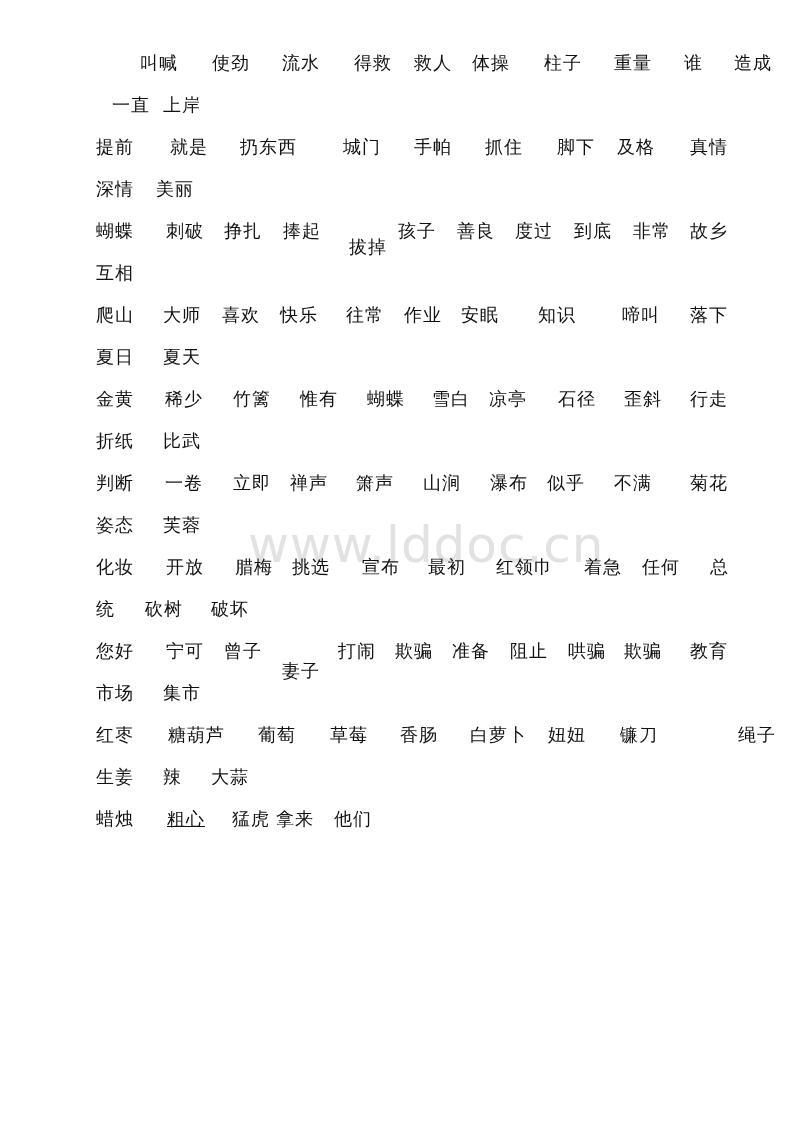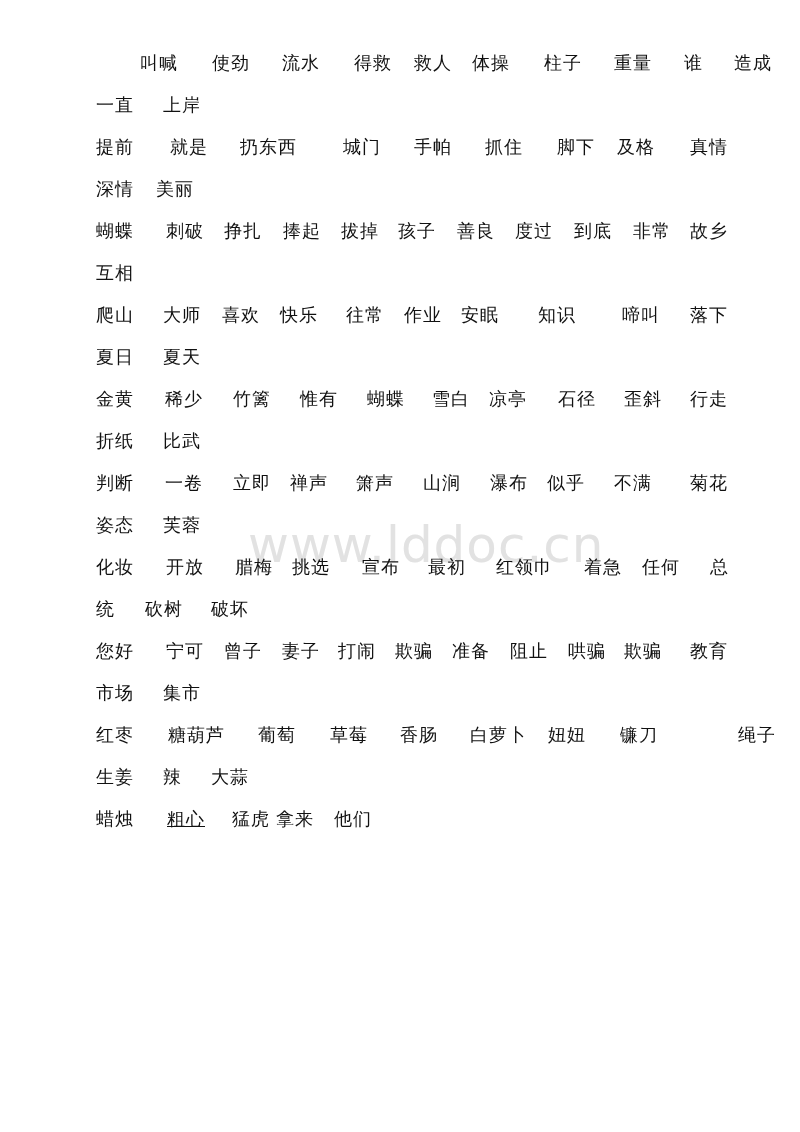--- a/index.html
+++ b/index.html
@@ -24,21 +24,21 @@
         <span class="w" style="left: 238px;">流水</span>
         <span class="w" style="left: 310px;">得救</span>
         <span class="w" style="left: 370px;">救人</span>
         <span class="w" style="left: 428px;">体操</span>
         <span class="w" style="left: 500px;">柱子</span>
         <span class="w" style="left: 570px;">重量</span>
         <span class="w" style="left: 640px;">谁</span>
         <span class="w" style="left: 690px;">造成</span>
       </div>
       <div class="line" style="top: 90px;">
-        <span class="w" style="left: 96px;">一直</span>
+        <span class="w" style="left: 112px;">一直</span>
         <span class="w" style="left: 163px;">上岸</span>
       </div>
       <div class="line" style="top: 132px;">
         <span class="w" style="left: 96px;">提前</span>
         <span class="w" style="left: 170px;">就是</span>
         <span class="w" style="left: 240px;">扔东西</span>
         <span class="w" style="left: 343px;">城门</span>
         <span class="w" style="left: 414px;">手帕</span>
         <span class="w" style="left: 485px;">抓住</span>
         <span class="w" style="left: 557px;">脚下</span>
@@ -47,21 +47,21 @@
       </div>
       <div class="line" style="top: 174px;">
         <span class="w" style="left: 96px;">深情</span>
         <span class="w" style="left: 156px;">美丽</span>
       </div>
       <div class="line" style="top: 216px;">
         <span class="w" style="left: 96px;">蝴蝶</span>
         <span class="w" style="left: 166px;">刺破</span>
         <span class="w" style="left: 224px;">挣扎</span>
         <span class="w" style="left: 283px;">捧起</span>
-        <span class="w" style="left: 341px;">拔掉</span>
+        <span class="w" style="left: 349px; margin-top: 16px;">拔掉</span>
         <span class="w" style="left: 398px;">孩子</span>
         <span class="w" style="left: 457px;">善良</span>
         <span class="w" style="left: 515px;">度过</span>
         <span class="w" style="left: 574px;">到底</span>
         <span class="w" style="left: 633px;">非常</span>
         <span class="w" style="left: 690px;">故乡</span>
       </div>
       <div class="line" style="top: 258px;">
         <span class="w" style="left: 96px;">互相</span>
       </div>
@@ -127,21 +127,21 @@
       </div>
       <div class="line" style="top: 594px;">
         <span class="w" style="left: 96px;">统</span>
         <span class="w" style="left: 145px;">砍树</span>
         <span class="w" style="left: 211px;">破坏</span>
       </div>
       <div class="line" style="top: 636px;">
         <span class="w" style="left: 96px;">您好</span>
         <span class="w" style="left: 166px;">宁可</span>
         <span class="w" style="left: 224px;">曾子</span>
-        <span class="w" style="left: 282px;">妻子</span>
+        <span class="w" style="left: 282px; margin-top: 20px;">妻子</span>
         <span class="w" style="left: 338px;">打闹</span>
         <span class="w" style="left: 395px;">欺骗</span>
         <span class="w" style="left: 452px;">准备</span>
         <span class="w" style="left: 510px;">阻止</span>
         <span class="w" style="left: 568px;">哄骗</span>
         <span class="w" style="left: 624px;">欺骗</span>
         <span class="w" style="left: 690px;">教育</span>
       </div>
       <div class="line" style="top: 678px;">
         <span class="w" style="left: 96px;">市场</span>

